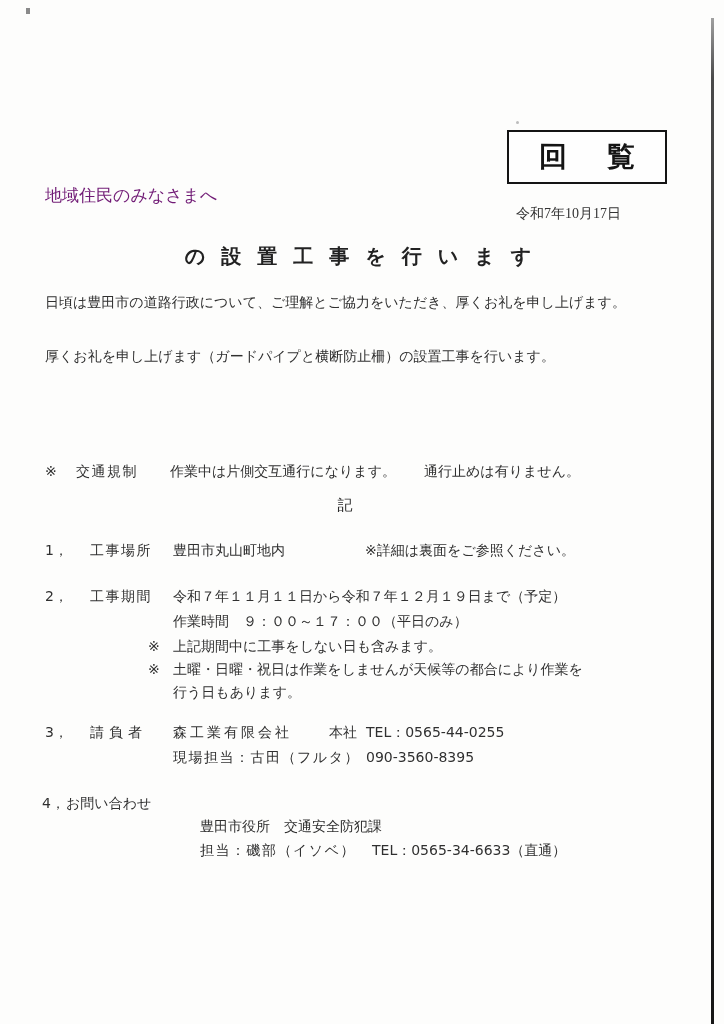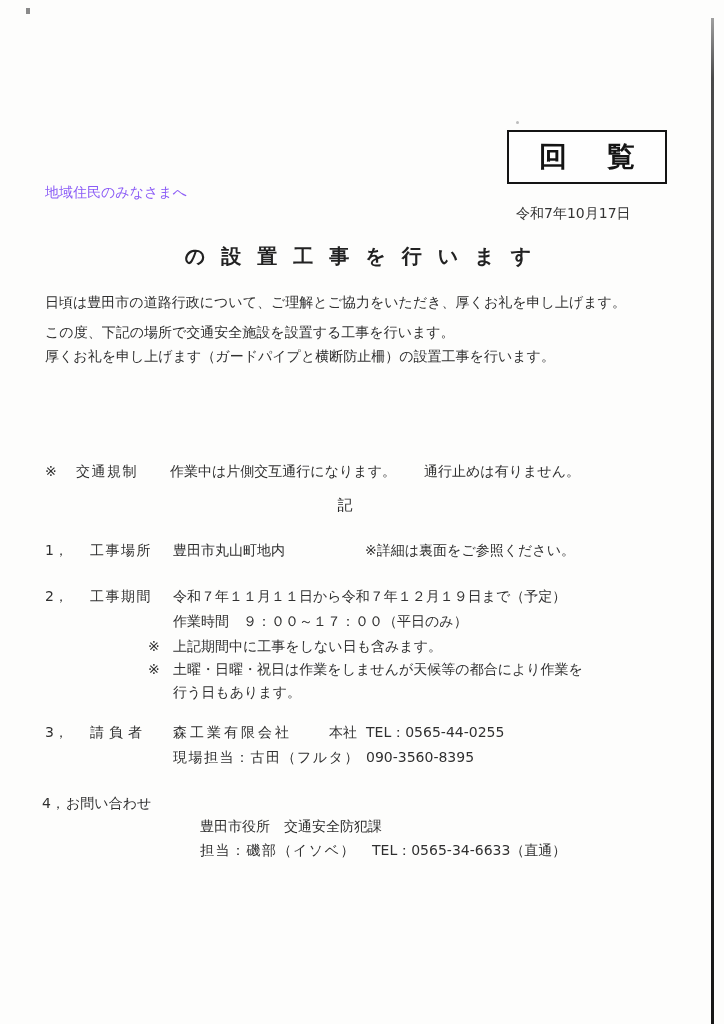--- a/index.html
+++ b/index.html
@@ -22,22 +22,22 @@
   .stamp-box{
     position:absolute;left:507px;top:130px;width:156px;height:50px;
     border:2px solid #141414;
     display:flex;align-items:center;justify-content:center;
     background:#fefefe;
   }
   .stamp-label{
     font-size:28px;font-weight:bold;color:#141414;
     letter-spacing:6px;text-indent:6px;
   }
-  .addressee{left:45px;top:184px;font-size:14px;color:#8b5cf6;}
-  .doc-date{left:516px;top:205px;font-size:14px;color:#333;}
+  .addressee{left:45px;top:184px;font-size:17px;color:#701a75;}
+  .doc-date{left:516px;top:205px;font-size:14px;color:#333;font-family:Liberation Serif, serif;}
   .doc-title{
     left:0;top:243px;width:724px;text-align:center;
     font-size:20px;font-weight:bold;color:#222;
     letter-spacing:0.8em;text-indent:0.4em;
   }
   .ls1{letter-spacing:1.5px;}
   .ls2{letter-spacing:3px;}
   .ls3{letter-spacing:5px;}
   .record{left:0;top:496px;width:690px;text-align:center;font-size:15px;color:#2b2b2b;}
 </style>
@@ -52,21 +52,20 @@
 
   <div class="stamp-box">
     <span class="stamp-label">回　覧</span>
   </div>
 
   <div class="abs addressee">地域住民のみなさまへ</div>
   <div class="abs doc-date">令和7年10月17日</div>
   <div class="abs doc-title">の設置工事を行います</div>
 
   <div class="abs body-text" style="left:45px;top:293px">日頃は豊田市の道路行政について、ご理解とご協力をいただき、厚くお礼を申し上げます。</div>
-  <div class="abs body-text" style="left:45px;top:323px">この度、下記の場所で交通安全施設を設置する工事を行います。</div>
   <div class="abs body-text" style="left:45px;top:347px">厚くお礼を申し上げます（ガードパイプと横断防止柵）の設置工事を行います。</div>
 
   <div>
     <span class="abs body-text" style="left:45px;top:462px">※</span>
     <span class="abs body-text ls1" style="left:76px;top:462px">交通規制</span>
     <span class="abs body-text" style="left:170px;top:462px">作業中は片側交互通行になります。</span>
     <span class="abs body-text" style="left:424px;top:462px">通行止めは有りません。</span>
   </div>
 
   <div class="abs record">記</div>

